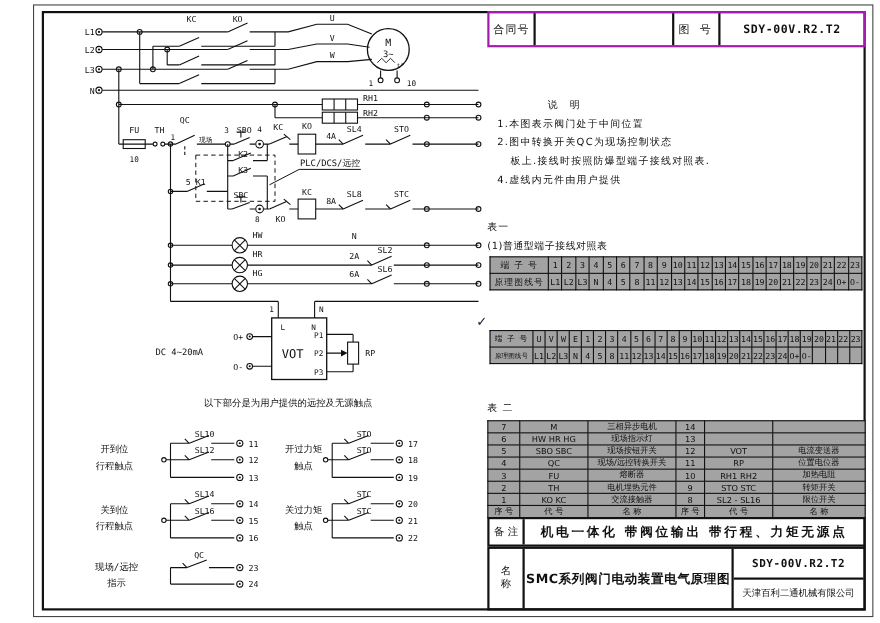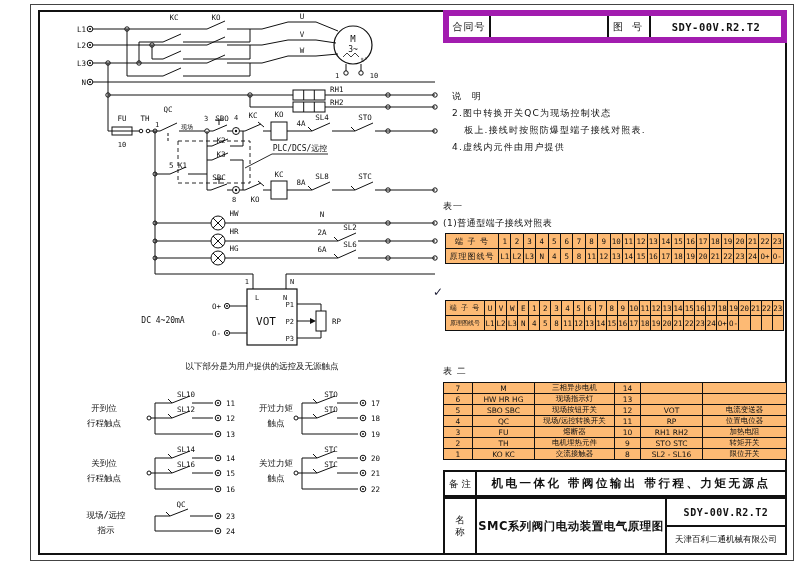--- a/index.html
+++ b/index.html
@@ -4,36 +4,36 @@
 <style>
   html,body{margin:0;padding:0}
   body{width:800px;height:566px;position:relative;background:#fff;color:#111;
        font-family:"DejaVu Sans","Liberation Sans",sans-serif;overflow:hidden}
   .abs{position:absolute;box-sizing:border-box}
   .frame-outer{left:30px;top:4px;width:764px;height:557px;border:1px solid #444}
   .frame-inner{left:38px;top:10px;width:749px;height:545px;border:2px solid #111}
   svg{position:absolute;left:0;top:0}
 
   
-  .tb{left:443px;top:10px;width:344px;height:33px;display:flex;border:6px solid #a21caf}
+  .tb{left:443px;top:10px;width:344px;height:33px;display:flex;border:2px solid #a21caf}
   .tb .cell{display:flex;align-items:center;justify-content:center;height:100%;box-sizing:border-box}
   .tb .c1{width:42px;border-right:2px solid #111;font-size:10px;letter-spacing:1px}
   .tb .c2{flex:1;border-right:2px solid #111}
   .tb .c3{width:42px;border-right:2px solid #111;font-size:10px;letter-spacing:3px}
   .tb .c4{width:130px;font-family:"DejaVu Sans Mono",monospace;font-size:10.5px;font-weight:600;letter-spacing:.5px}
 
   .notes{left:452px;top:88px;width:332px;font-size:9px;line-height:17px;letter-spacing:1.2px}
-  .notes .hd{letter-spacing:4px}
+  .notes .hd{margin-left:46px;letter-spacing:4px}
   .notes .it{white-space:pre}
 
   .cap{font-size:9px;letter-spacing:1px}
   .ck-line{font-size:9px;letter-spacing:.5px;display:flex;align-items:center}
   .ck{font-size:12px;font-weight:bold;margin-right:2px;color:#1a1a33}
 
-  table{position:absolute;border-collapse:collapse;table-layout:fixed;background:#fdba74}
+  table{position:absolute;border-collapse:collapse;table-layout:fixed;background:#a3a3a3}
   .ttable td{border:1px solid #111;text-align:center;padding:0;height:14px;font-size:7.5px;
              font-family:"DejaVu Sans Mono","DejaVu Sans",monospace;overflow:hidden;white-space:nowrap}
   .ttable td.rl{font-family:"DejaVu Sans",sans-serif;letter-spacing:1px;font-size:8px}
   .ttable td.rl2{font-family:"DejaVu Sans",sans-serif;letter-spacing:0;font-size:6px}
   #t1{left:445px;top:233px;width:339px}
   #t2{left:445px;top:300px;width:339px}
   .ct{left:443px;top:382px;width:344px}
   .ct td{border:1px solid #111;height:10px;font-size:7.5px;text-align:center;padding:0;
          white-space:nowrap;overflow:hidden}
 
@@ -323,20 +323,21 @@
 
 <div class="abs tb">
   <div class="cell c1">合同号</div>
   <div class="cell c2"></div>
   <div class="cell c3">图 号</div>
   <div class="cell c4">SDY-00V.R2.T2</div>
 </div>
 
 <div class="abs notes">
   <div class="hd">说 明</div>
+  <div class="it">1.本图表示阀门处于中间位置</div>
   <div class="it">2.图中转换开关QC为现场控制状态</div>
   <div class="it">   板上.接线时按照防爆型端子接线对照表.</div>
   <div class="it">4.虚线内元件由用户提供</div>
 </div>
 
 <div class="abs cap" style="left:443px;top:200px">表一</div>
 <div class="abs cap" style="left:443px;top:217px;letter-spacing:.5px">(1)普通型端子接线对照表</div>
 <table id="t1" class="ttable">
   <tbody>
       <tr>
@@ -522,20 +523,28 @@
         <td>转矩开关</td>
       </tr>
       <tr>
         <td>1</td>
         <td>KO KC</td>
         <td>交流接触器</td>
         <td>8</td>
         <td>SL2 - SL16</td>
         <td>限位开关</td>
       </tr>
+      <tr>
+        <td>序 号</td>
+        <td>代 号</td>
+        <td>名 称</td>
+        <td>序 号</td>
+        <td>代 号</td>
+        <td>名 称</td>
+      </tr>
     </tbody>
 </table>
 
 <div class="abs remark">
   <div class="lblcell">备 注</div>
   <div class="txt">机电一体化 带阀位输出 带行程、力矩无源点</div>
 </div>
 
 <div class="abs nameblk">
   <div class="lblcell">

